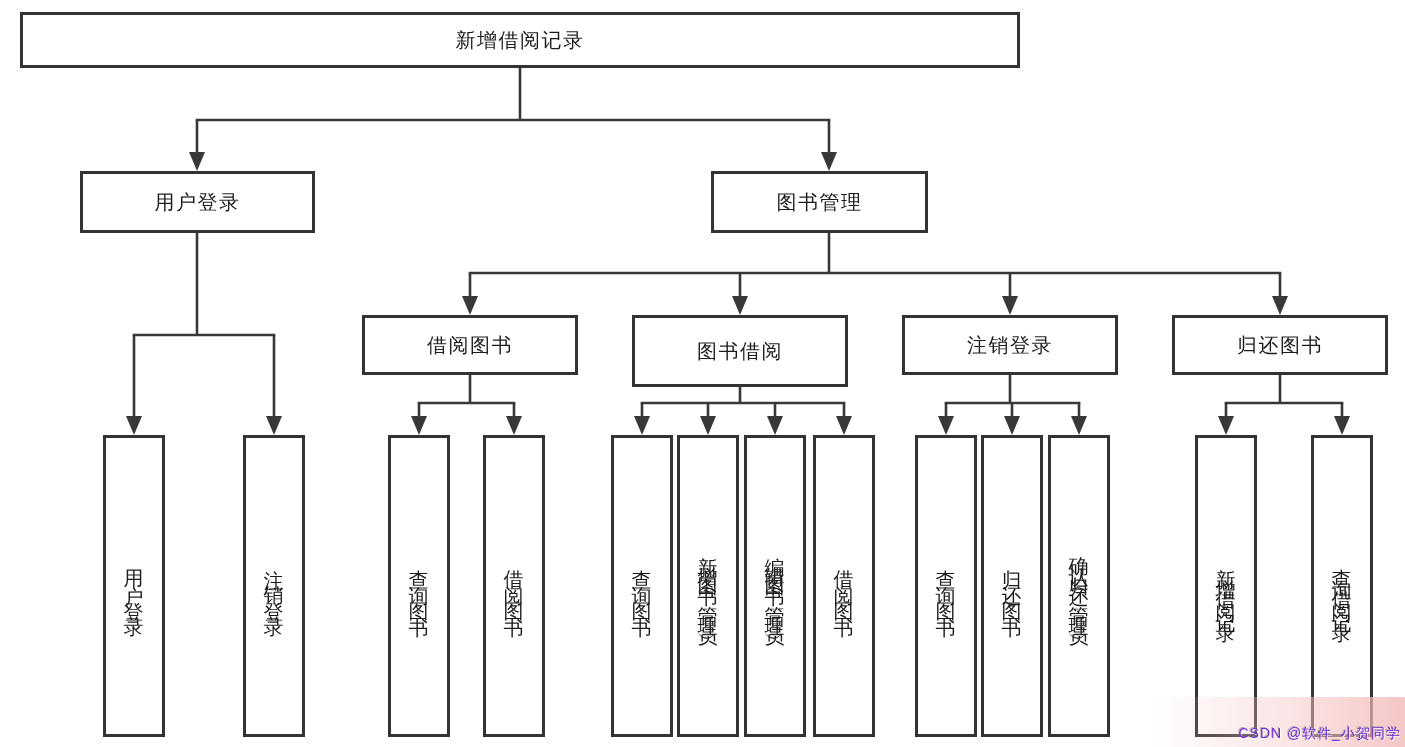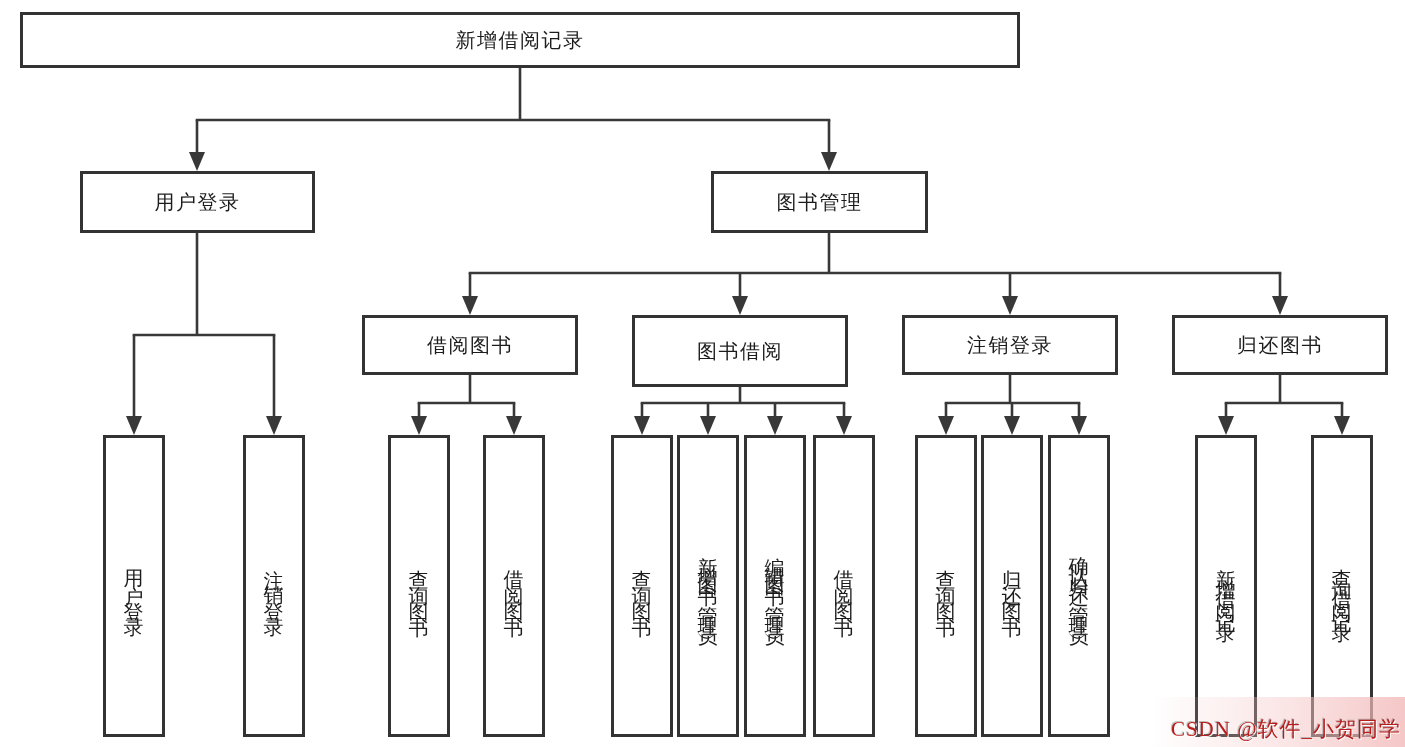--- a/index.html
+++ b/index.html
@@ -56,26 +56,25 @@
     background: linear-gradient(90deg,
       rgba(246,205,205,0) 0%,
       rgba(245,196,196,0.45) 55%,
       rgba(243,185,185,0.8) 100%);
     pointer-events: none;
   }
   .watermark {
     position: absolute;
     right: 4px;
     bottom: 4px;
-    font-size: 21px;
+    font-size: 14px;
     letter-spacing: 1px;
-    color: #b91c1c;
+    color: #6d28d9;
     text-shadow: 1px 1px 0 rgba(255,255,255,0.95), -1px -1px 0 rgba(125,125,125,0.5);
     white-space: nowrap;
-    font-family: Liberation Serif, serif;
   }
 </style>
 </head>
 <body>
 
 <div class="stage">
 
   <svg class="wires" viewBox="0 0 1405 747" xmlns="http://www.w3.org/2000/svg">
     <g stroke="#383838" stroke-width="2.6" fill="none">
 

